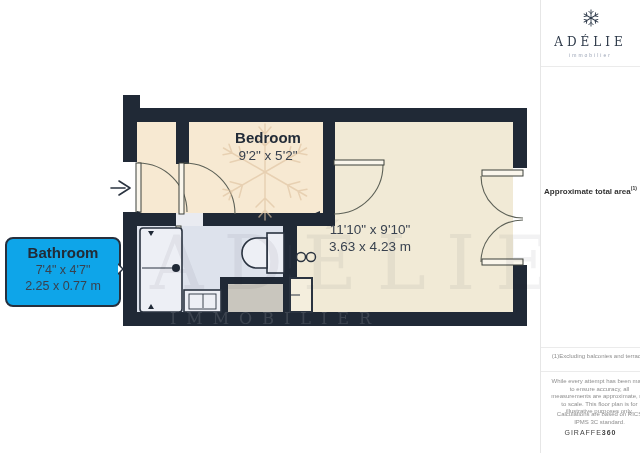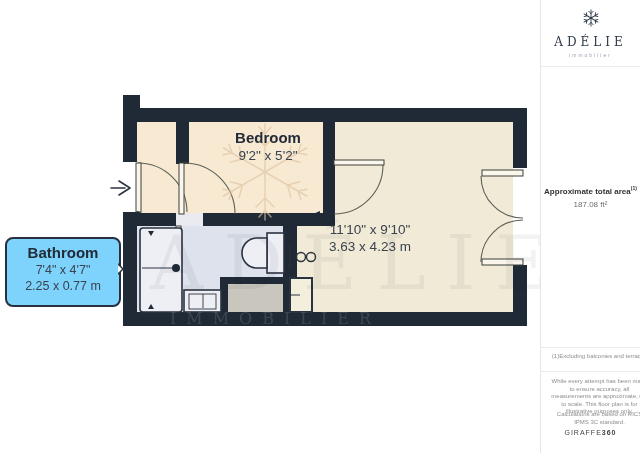--- a/index.html
+++ b/index.html
@@ -17,21 +17,21 @@
           color:rgba(255,255,255,0.13);pointer-events:none;}
 
   
   .room-label{position:absolute;text-align:center;color:#232c38;}
   .room-name{font-weight:bold;font-size:15px;line-height:19px;}
   .room-dim{font-size:13.5px;line-height:17px;color:#39424f;}
   .label-bedroom{left:198px;top:128px;width:140px;}
   .label-kitchen{left:289px;top:221px;width:162px;}
 
   
-  .callout{position:absolute;left:5px;top:237px;width:112px;height:62px;background:#7dd3fc;
+  .callout{position:absolute;left:5px;top:237px;width:112px;height:62px;background:#0ea5e9;
            border:2px solid #26303e;border-radius:8px;text-align:center;padding-top:4px;
            box-sizing:content-box;}
   .callout .room-name{font-size:15px;line-height:19px;}
   .callout .room-dim{font-size:12.5px;line-height:16px;}
   .callout::before{content:'';position:absolute;right:-11px;top:24px;
                    border:6px solid transparent;border-left-color:#26303e;}
   .callout::after{content:'';position:absolute;right:-7px;top:26px;
                   border:4px solid transparent;border-left-color:#ffffff;}
 
   
@@ -194,21 +194,20 @@
       <div class="brand-name">ADÉLIE</div>
       <div class="brand-tagline">immobilier</div>
     </div>
 
     <div class="sb-divider" style="top:66px;"></div>
 
     <div class="sb-block" style="top:182px;">
       <div class="area-label">
         <span>Approximate total area</span><sup>(1)</sup>
       </div>
-      <div class="area-val">187.08 ft²</div>
     </div>
 
     <div class="sb-divider" style="top:347px;"></div>
     <div class="sb-block small-print" style="top:353px;">(1)Excluding balconies and terraces</div>
     <div class="sb-divider" style="top:371px;"></div>
 
     <div class="sb-block small-print" style="top:378px;">While every attempt has been made to ensure accuracy, all measurements are approximate, not to scale. This floor plan is for illustrative purposes only.</div>
     <div class="sb-block small-print" style="top:411px;">Calculations are based on RICS IPMS 3C standard.</div>
 
     <div class="sb-block provider" style="top:429px;">

